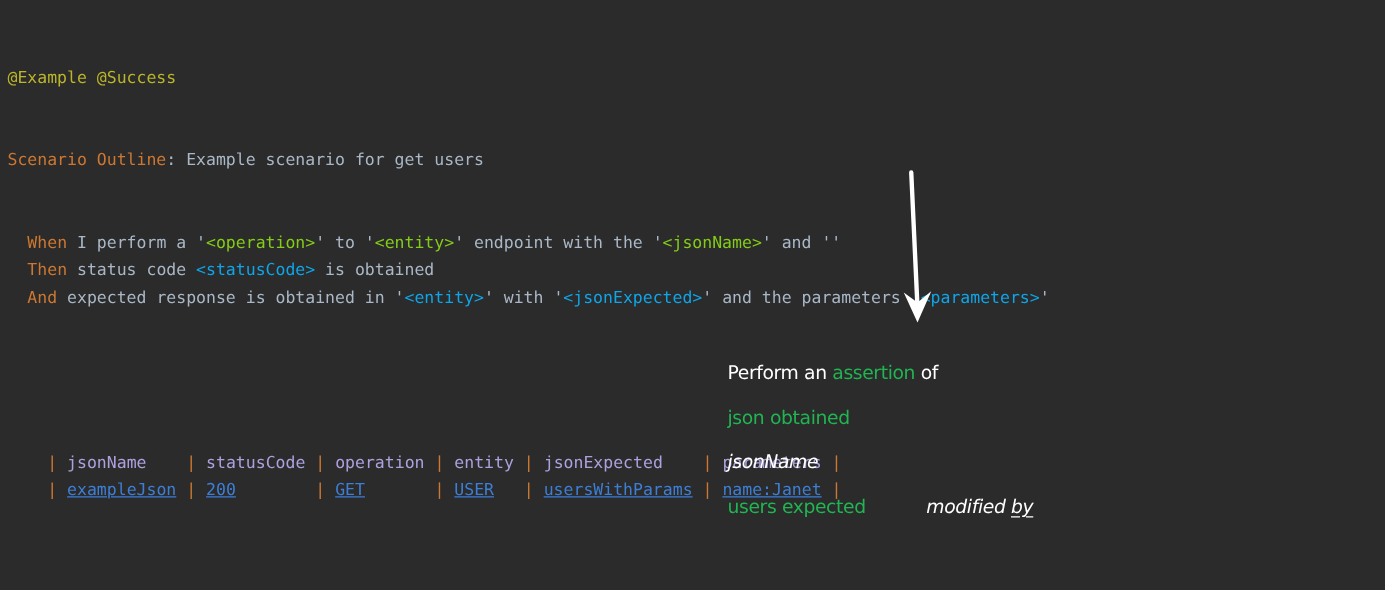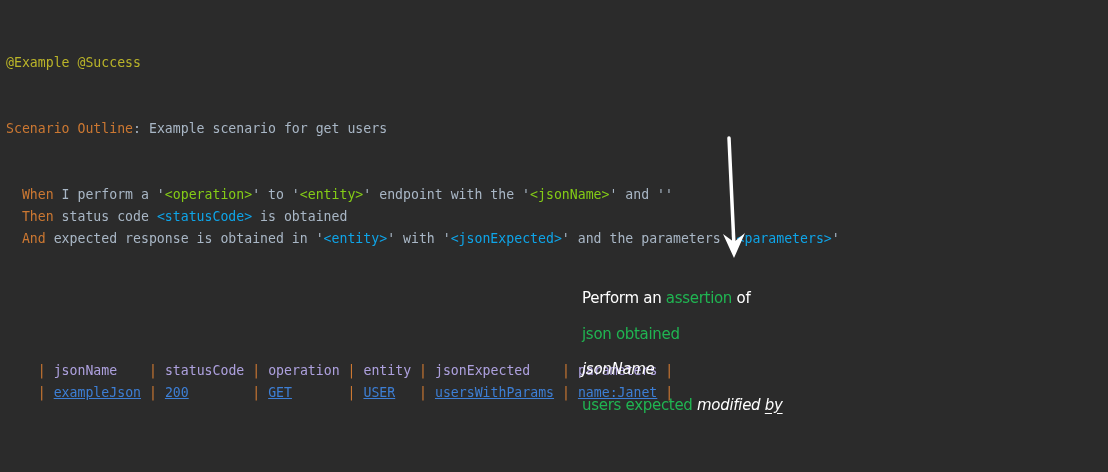--- a/index.html
+++ b/index.html
@@ -69,14 +69,14 @@
 
 <svg class="arrow" viewBox="0 0 40 130">
   <line x1="13" y1="4" x2="18" y2="112" stroke="#ffffff" stroke-width="3.5" stroke-linecap="round"></line>
   <polygon points="7,100 18,124 29,99 18,108" fill="#ffffff"></polygon>
 </svg>
 
 <div class="annotation" id="annotation">
     <div><span style="white-space: pre;">Perform an </span><span class="green" style="white-space: pre;">assertion</span><span style="white-space: pre;"> of</span></div>
     <div><span class="green" style="white-space: pre; margin-top: 38px;">json obtained</span></div>
     <div><span class="it" style="white-space: pre;">jsonName</span></div>
-    <div><span class="green" style="white-space: pre;">users expected</span><span class="it" style="white-space: pre;"> modified </span><span class="it u" style="white-space: pre;">by</span></div>
+    <div><span class="green" style="white-space: pre;">users expected</span><span class="it" style="white-space: pre; padding-left: 44px;"> modified </span><span class="it u" style="white-space: pre;">by</span></div>
   </div>
 
 </body></html>

